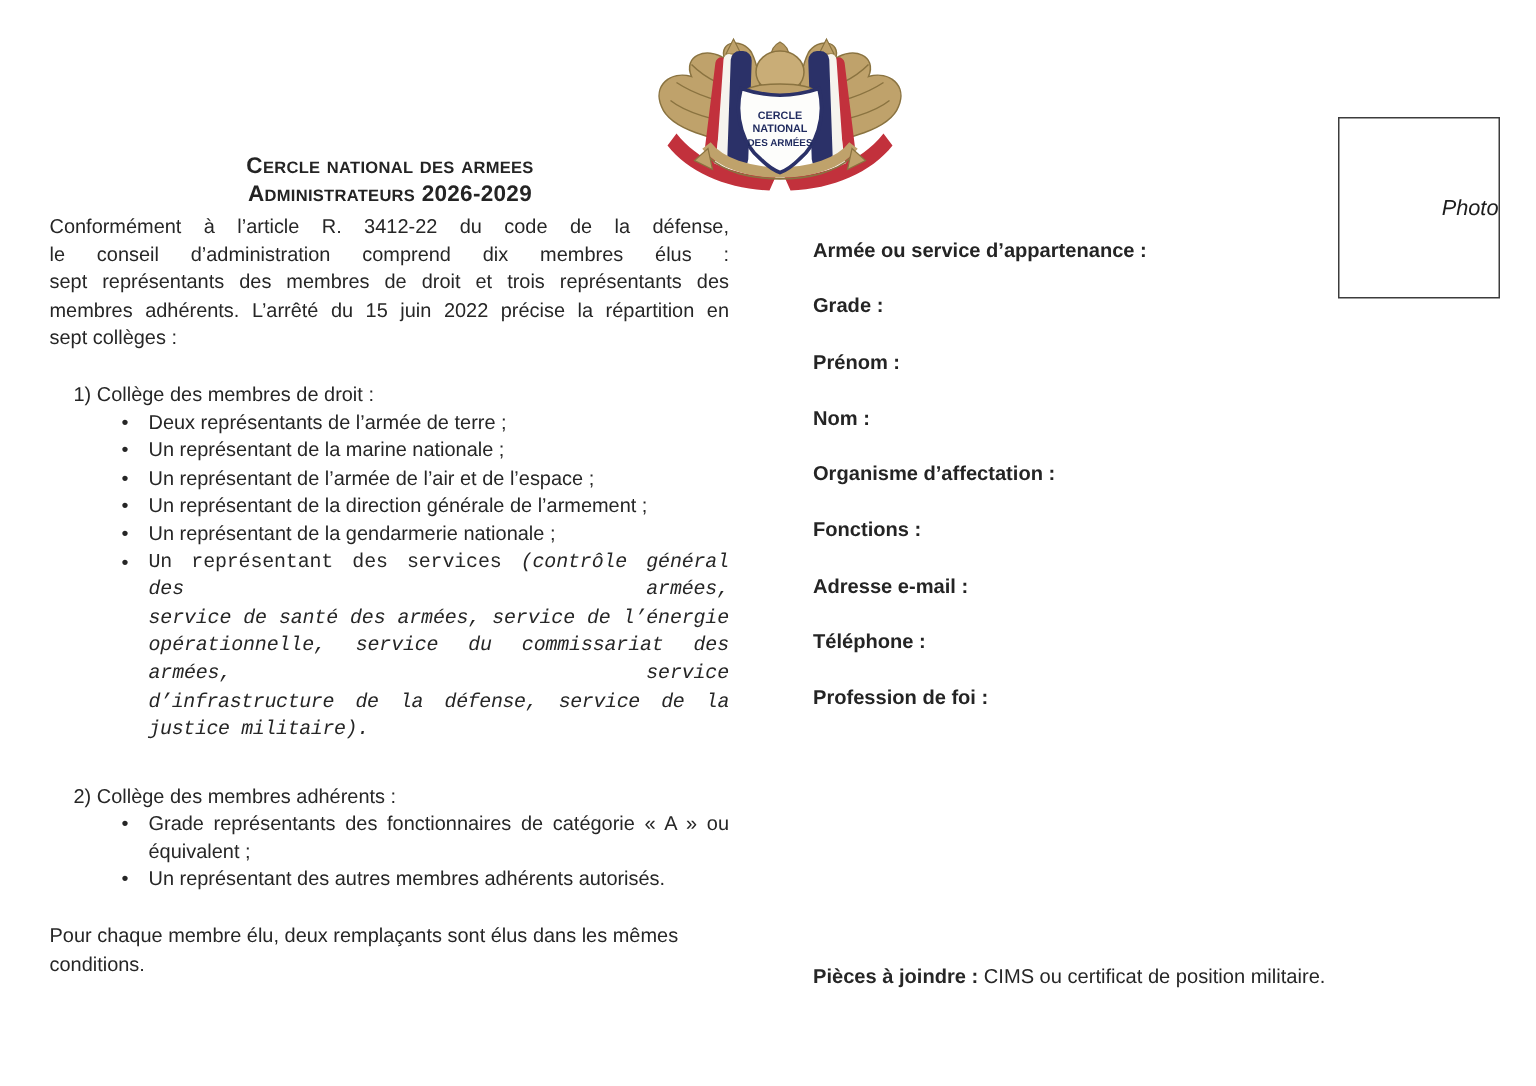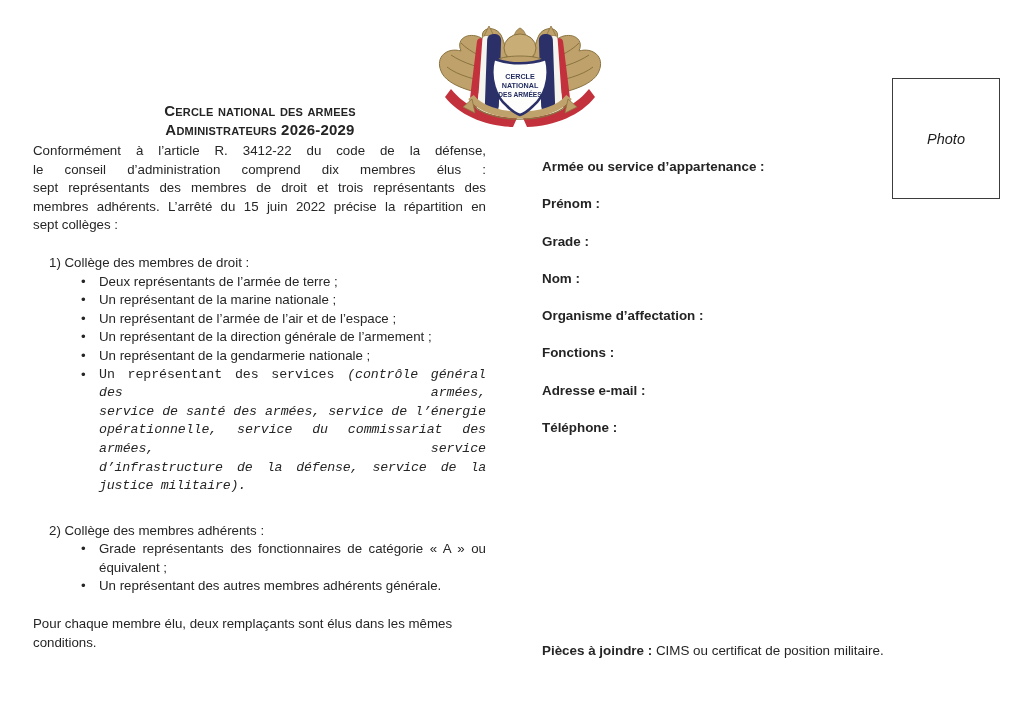--- a/index.html
+++ b/index.html
@@ -7,21 +7,21 @@
         font-family:"Liberation Sans",sans-serif;color:#262626;}
 
   
   .hdr{position:absolute;font-weight:700;font-variant:small-caps;font-size:15px;
        line-height:19px;text-align:center;letter-spacing:.2px;color:#242424;}
   .hdr-left{left:118px;top:81px;width:284px;margin-top:20px;}
   .hdr-right{left:639px;top:81px;width:222px;}
 
   
   .photo{position:absolute;left:892px;top:78px;width:106px;height:119px;
-         border:1.5px solid #3c3c3c;display:flex;align-items:center;justify-content:center;
+         border:1.5px solid #3c3c3c;display:flex;align-items:center;justify-content:flex-end;
          font-style:italic;font-size:14.5px;color:#1d1d1d;}
 
   
   .leftcol{position:absolute;left:33px;top:142px;width:453px;font-size:13.3px;line-height:18.6px;}
   .jlines > div{text-align:justify;text-align-last:justify;}
   .jlines > div:last-child{text-align-last:left;}
   .sec-title{margin:0;padding-left:16px;}
   .mt19{margin-top:19px;}
   .mt18{margin-top:26px;}
   ul.blist{list-style:none;margin:0;padding:0;}
@@ -139,35 +139,36 @@
 
     <p class="sec-title mt18">2) Collège des membres adhérents :</p>
 
     <ul class="blist">
       <li>
         <div class="jl2">
           <div>Grade représentants des fonctionnaires de catégorie « A » ou</div>
           <div>équivalent ;</div>
         </div>
       </li>
-      <li>Un représentant des autres membres adhérents générale.</li>
+      <li>Un représentant des autres membres adhérents autorisés.</li>
     </ul>
 
     <p class="closing">Pour chaque membre élu, deux remplaçants sont élus dans les mêmes conditions.</p>
   </div>
 
   <div class="formcol">
 
   <span class="flabel">Armée ou service d’appartenance :</span>
+      <span class="flabel">Grade :</span>
       <span class="flabel">Prénom :</span>
-      <span class="flabel">Grade :</span>
       <span class="flabel">Nom :</span>
       <span class="flabel">Organisme d’affectation :</span>
       <span class="flabel">Fonctions :</span>
       <span class="flabel">Adresse e-mail :</span>
       <span class="flabel">Téléphone :</span>
+      <span class="flabel">Profession de foi :</span>
     </div>
 
   <div class="attach">
     <b>Pièces à joindre :</b><span> CIMS ou certificat de position militaire.</span>
   </div>
 
 </div>
 
 </body></html>

